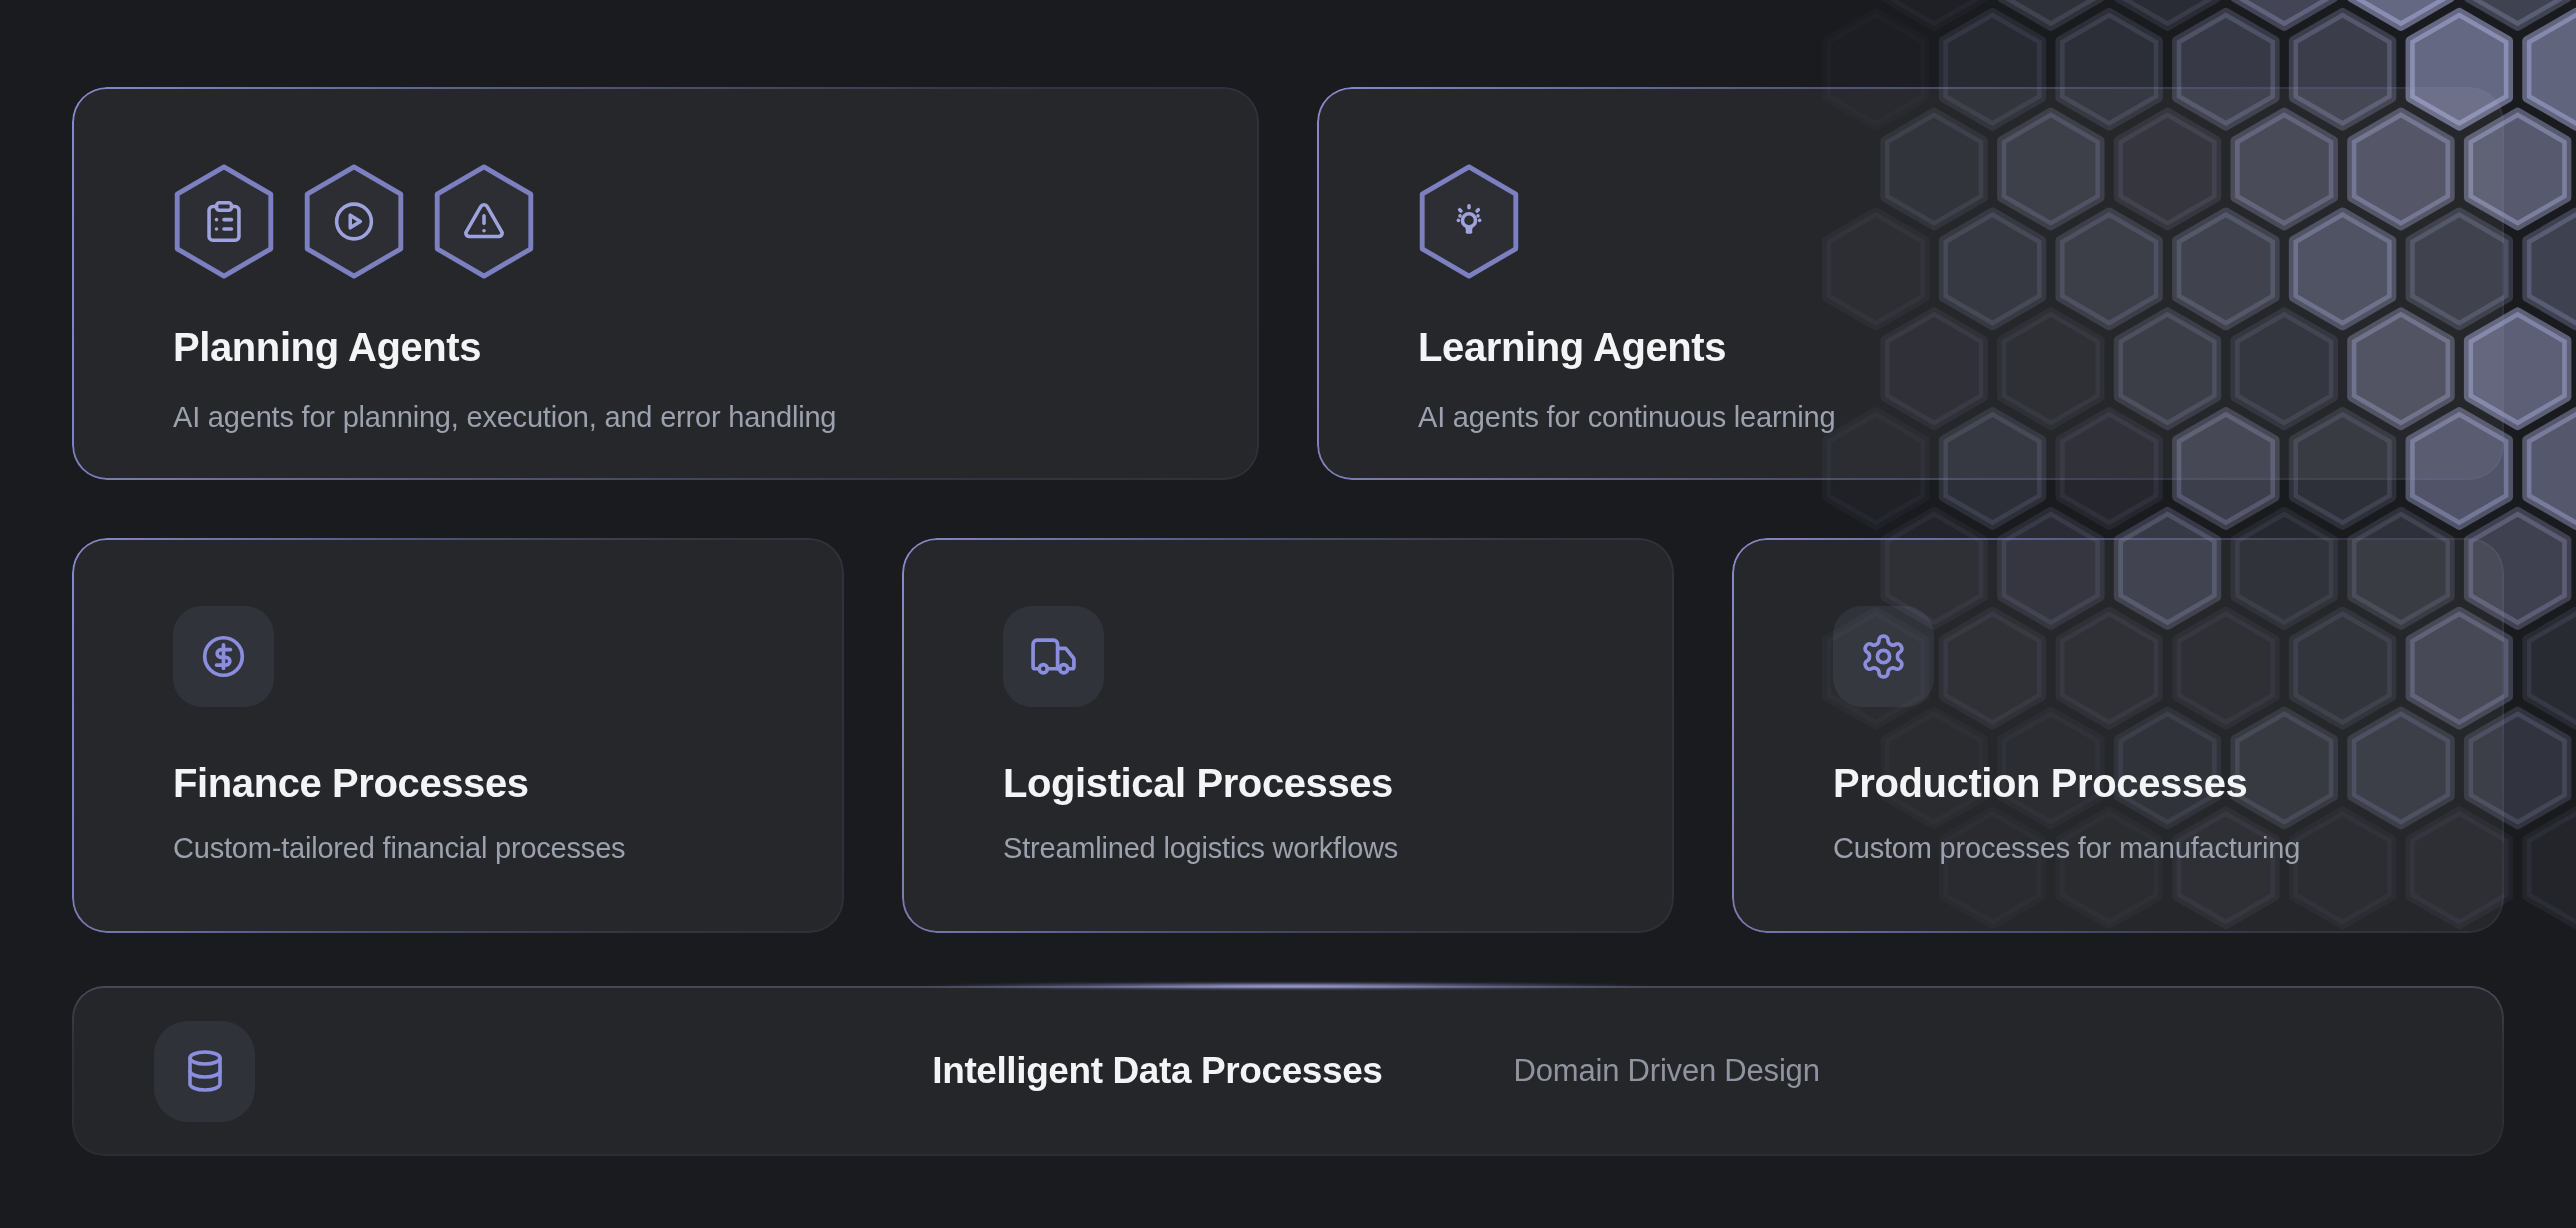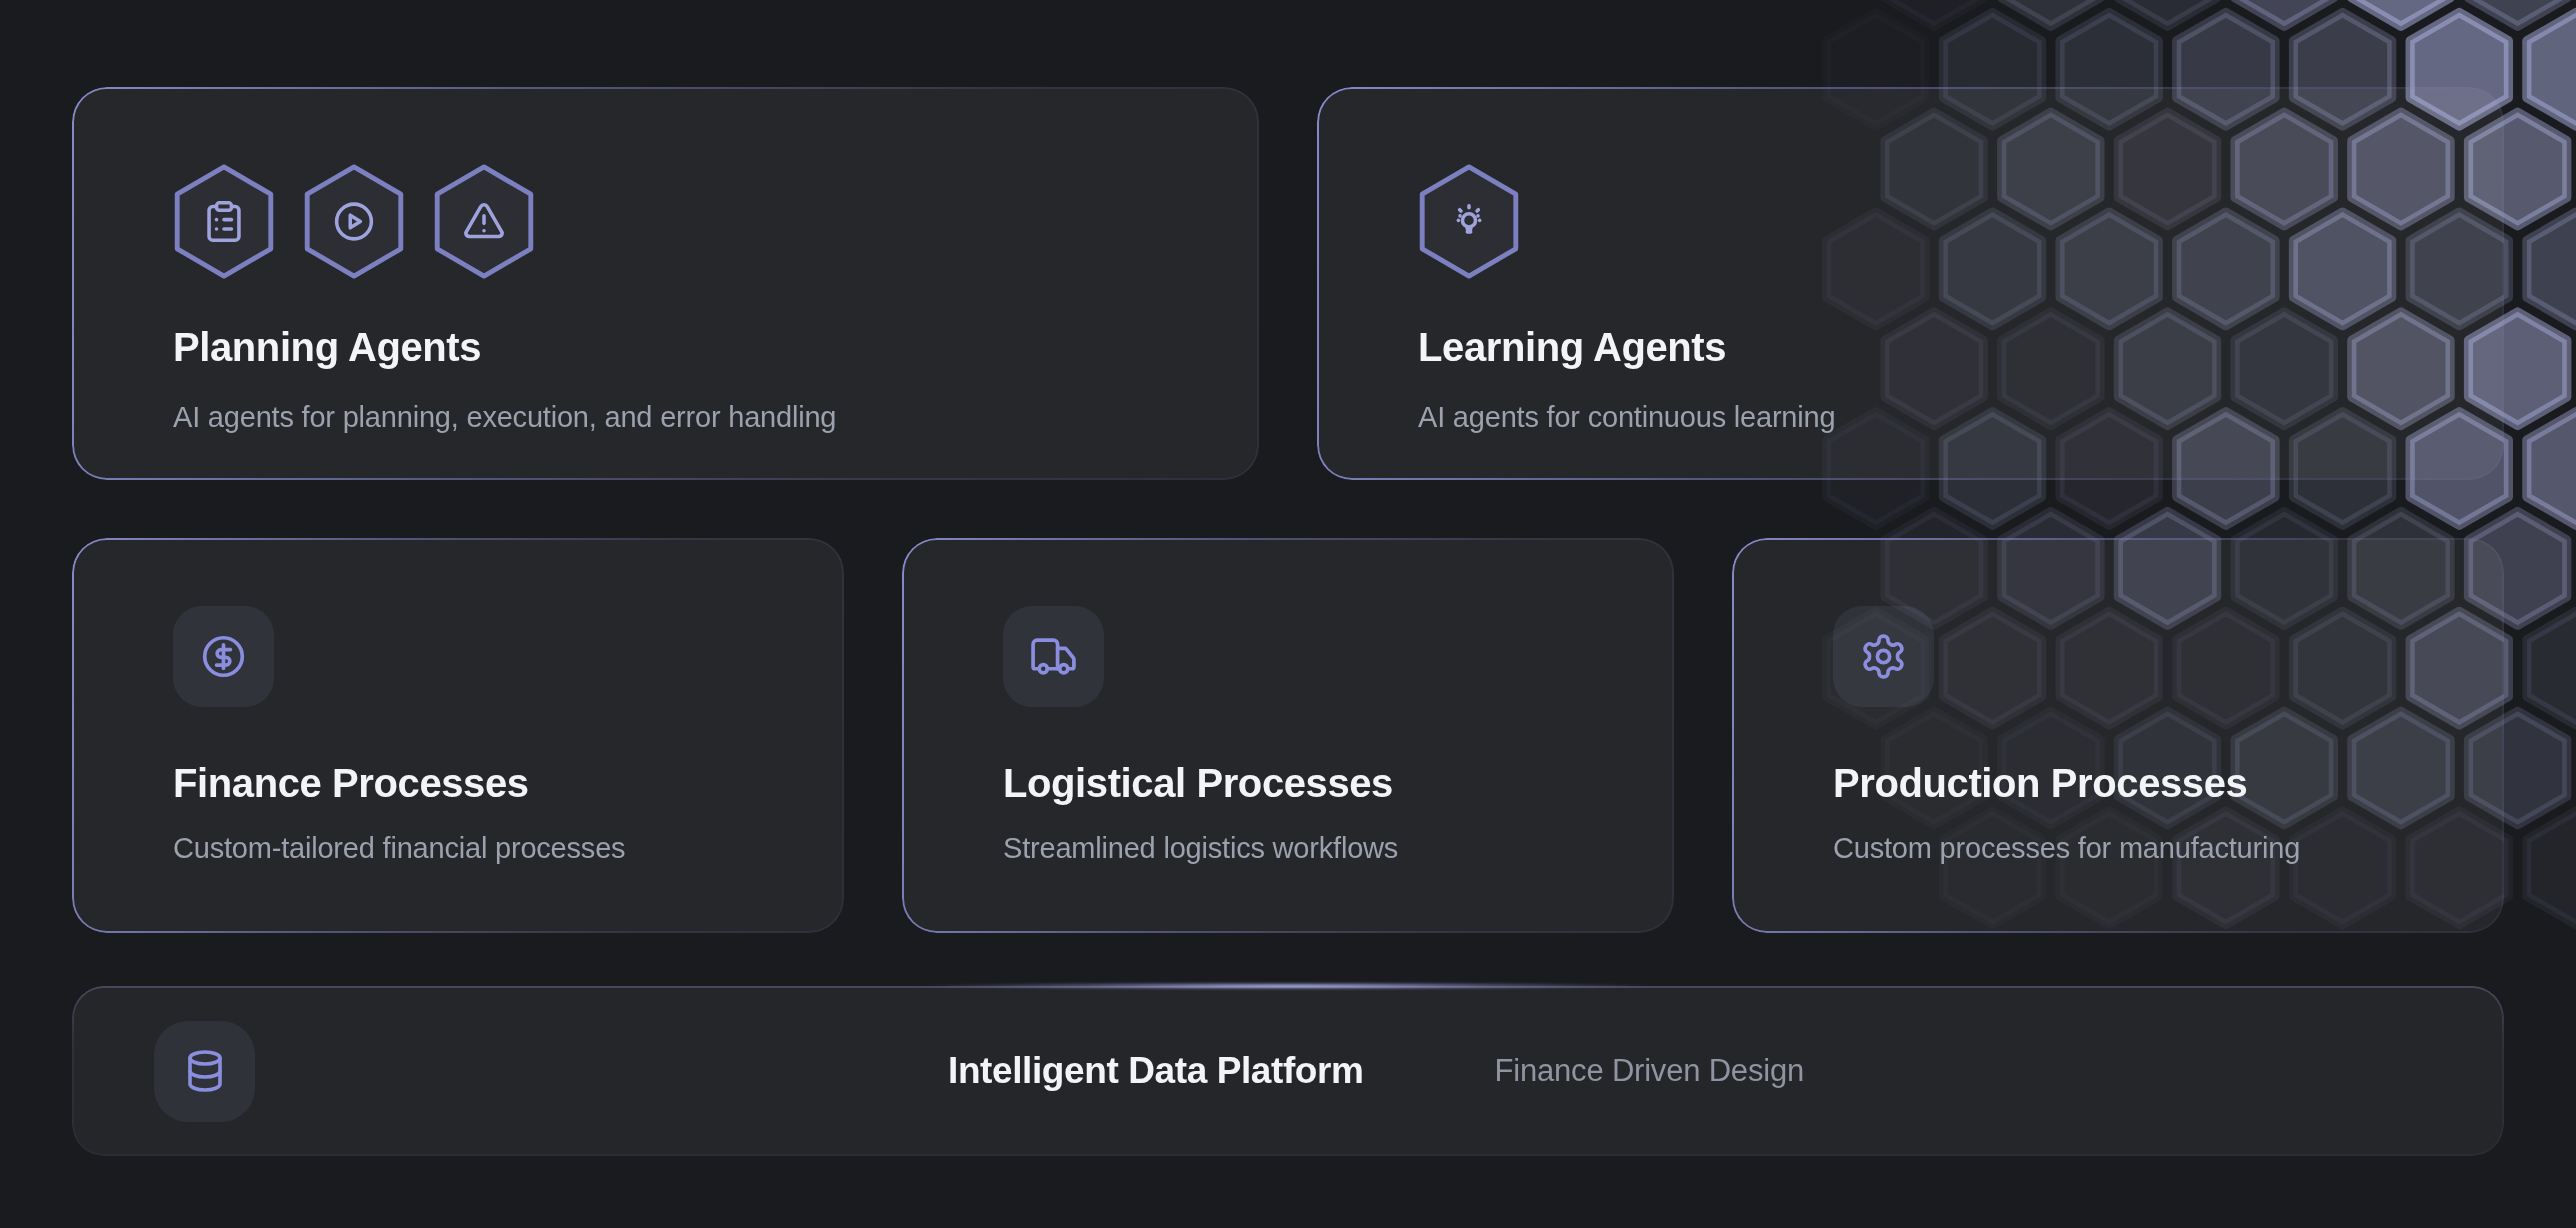--- a/index.html
+++ b/index.html
@@ -268,20 +268,20 @@
     <div class="bar">
       <div class="bar-glow"></div>
       <div class="tile" style="border-radius:34px;">
         <svg viewBox="0 0 24 24" width="48" height="48" fill="none" stroke="#8b8ede" stroke-width="1.8" stroke-linecap="round" stroke-linejoin="round">
           <ellipse cx="12" cy="5.5" rx="7.5" ry="3"></ellipse>
           <path d="M4.5 5.5v13a7.5 3 0 0 0 15 0v-13"></path>
           <path d="M4.5 12a7.5 3 0 0 0 15 0"></path>
         </svg>
       </div>
       <div class="bar-center">
-        <h2 class="bar-title">Intelligent Data Platform</h2>
-        <span class="bar-subtitle">Finance Driven Design</span>
+        <h2 class="bar-title">Intelligent Data Processes</h2>
+        <span class="bar-subtitle">Domain Driven Design</span>
       </div>
     </div>
 
   </div>
 </div>
 
 
 </body></html>

